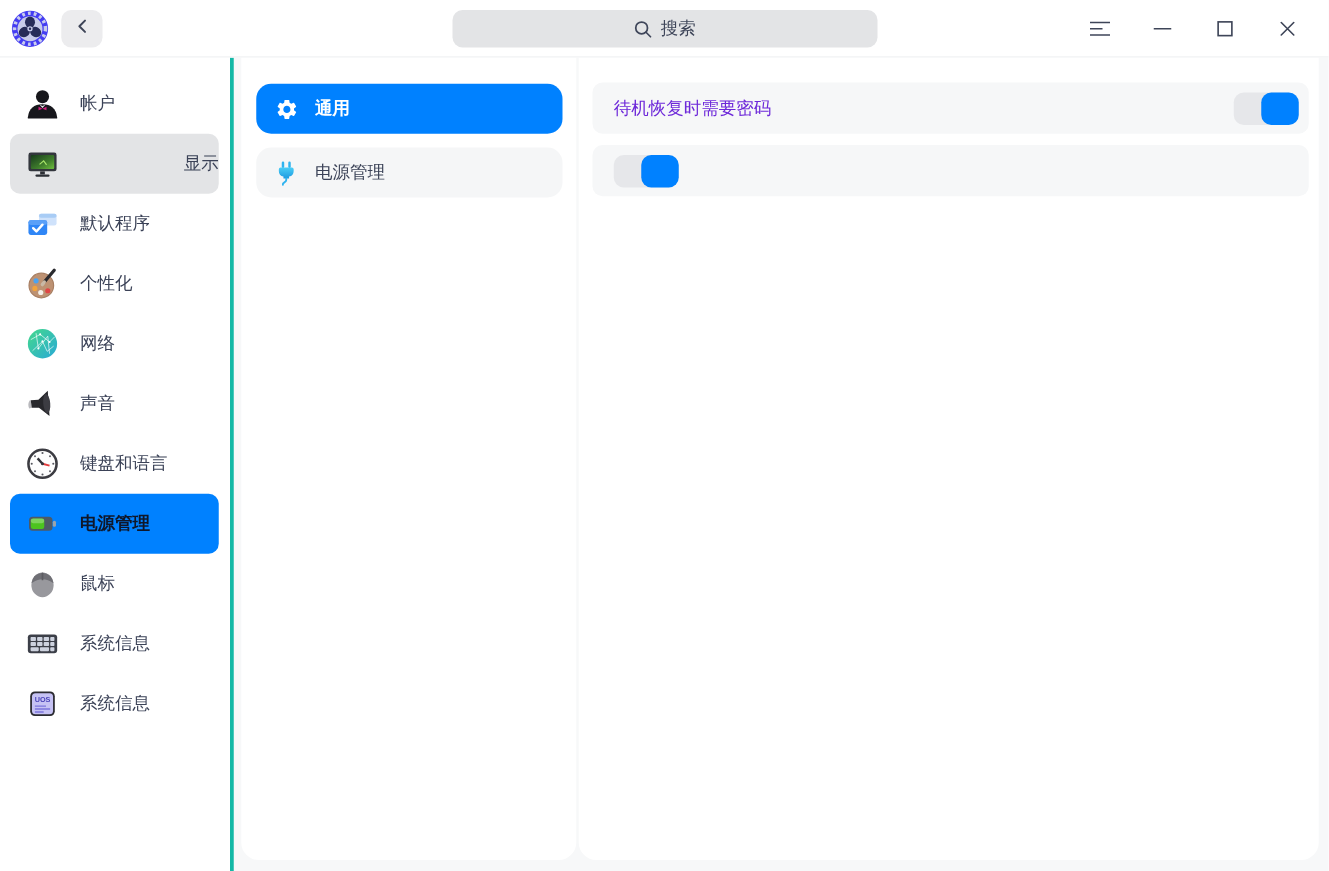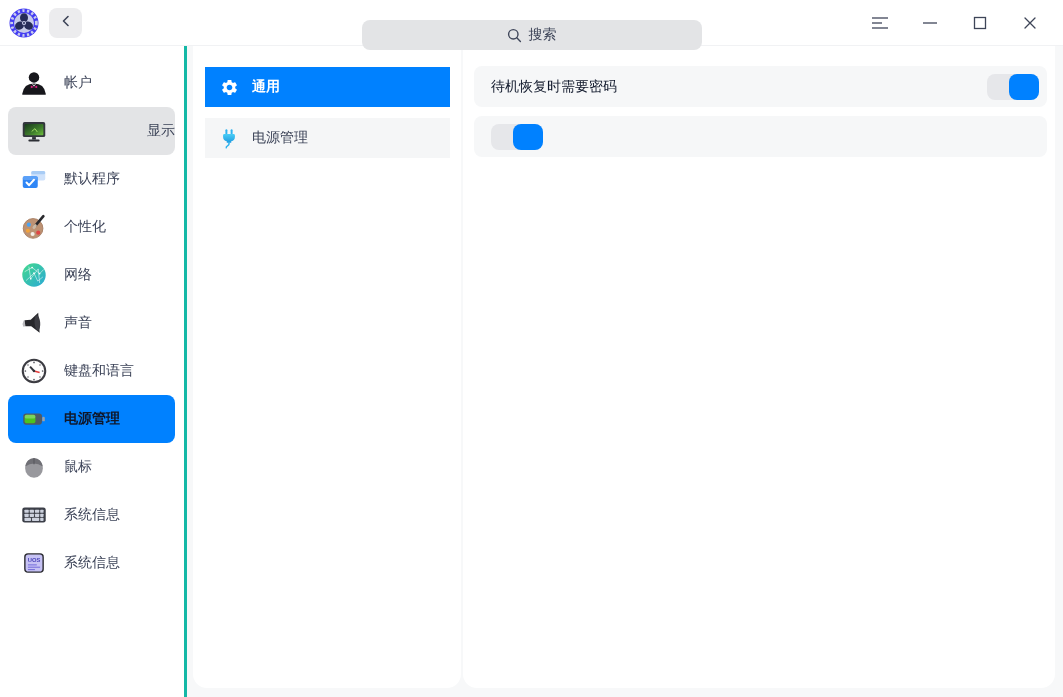--- a/index.html
+++ b/index.html
@@ -14,21 +14,21 @@
   .titlebar {
     flex:0 0 46px; height:46px; background:#ffffff; position:relative;
     display:flex; align-items:center; border-bottom:1px solid #f1f2f4;
   }
   .logo { margin-left:9px; width:30px; height:30px; flex:0 0 30px; }
   .back-btn {
     margin-left:10px; width:33px; height:30px; background:#ececee; border:none;
     border-radius:8px; display:flex; align-items:center; justify-content:center; cursor:pointer;
   }
   .search {
-    position:absolute; left:50%; top:20px; transform:translateX(-50%);
+    position:absolute; left:50%; top:8px; transform:translateX(-50%);
     width:340px; height:30px; background:#e3e4e6; border-radius:8px;
     display:flex; align-items:center; justify-content:center; gap:7px;
     font-size:14px; color:#3f465a; cursor:text;
   }
   .win-ctrls { margin-left:auto; display:flex; align-items:center; margin-right:8px; }
   .win-ctrls button {
     width:50px; height:44px; background:transparent; border:none;
     display:flex; align-items:center; justify-content:center; cursor:pointer;
   }
 
@@ -50,32 +50,32 @@
   .side-item.hover { background:#e3e4e6;justify-content:space-between; }
   .side-item.selected { background:#0081ff; color:#0f172a; font-weight:600; }
 
   
   .content { flex:1; display:flex; gap:2px; padding:0 8px 9px 6px; min-height:0; }
   .nav-card {
     flex:0 0 268px; width:268px; background:#ffffff;
     border-radius:0 0 14px 14px; padding:21px 11px 0 12px;
   }
   .nav-item {
-    height:40px; border-radius:0; background:#f5f6f7;
+    height:40px; border-radius:12px; background:#f5f6f7;
     display:flex; align-items:center; padding-left:14px; gap:13px;
     font-size:14px; color:#3b4257; margin-bottom:11px; cursor:pointer;
   }
   .nav-item .n-icon { width:20px; height:22px; display:flex; align-items:center; justify-content:center; }
   .nav-item.selected { background:#0081ff; color:#ffffff; font-weight:600; }
 
   .main-card { flex:1; background:#ffffff; border-radius:0 0 14px 14px; padding:20px 8px 0 11px; }
   .setting-row {
     height:41px; background:#f6f7f8; border-radius:8px;
     display:flex; align-items:center; padding:0 8px 0 17px;
-    margin-bottom:9px; font-size:14px; color:#0f172a;
+    margin-bottom:9px; font-size:14px; color:#6d28d9;
   }
   .row-label { flex:1; }
   .toggle {
     width:52px; height:26px; flex:0 0 52px; border-radius:8px;
     background:#e6e7ea; position:relative; cursor:pointer;
   }
   .toggle .knob {
     position:absolute; top:0; right:0; width:30px; height:26px;
     border-radius:8px; background:#0081ff;
   }

